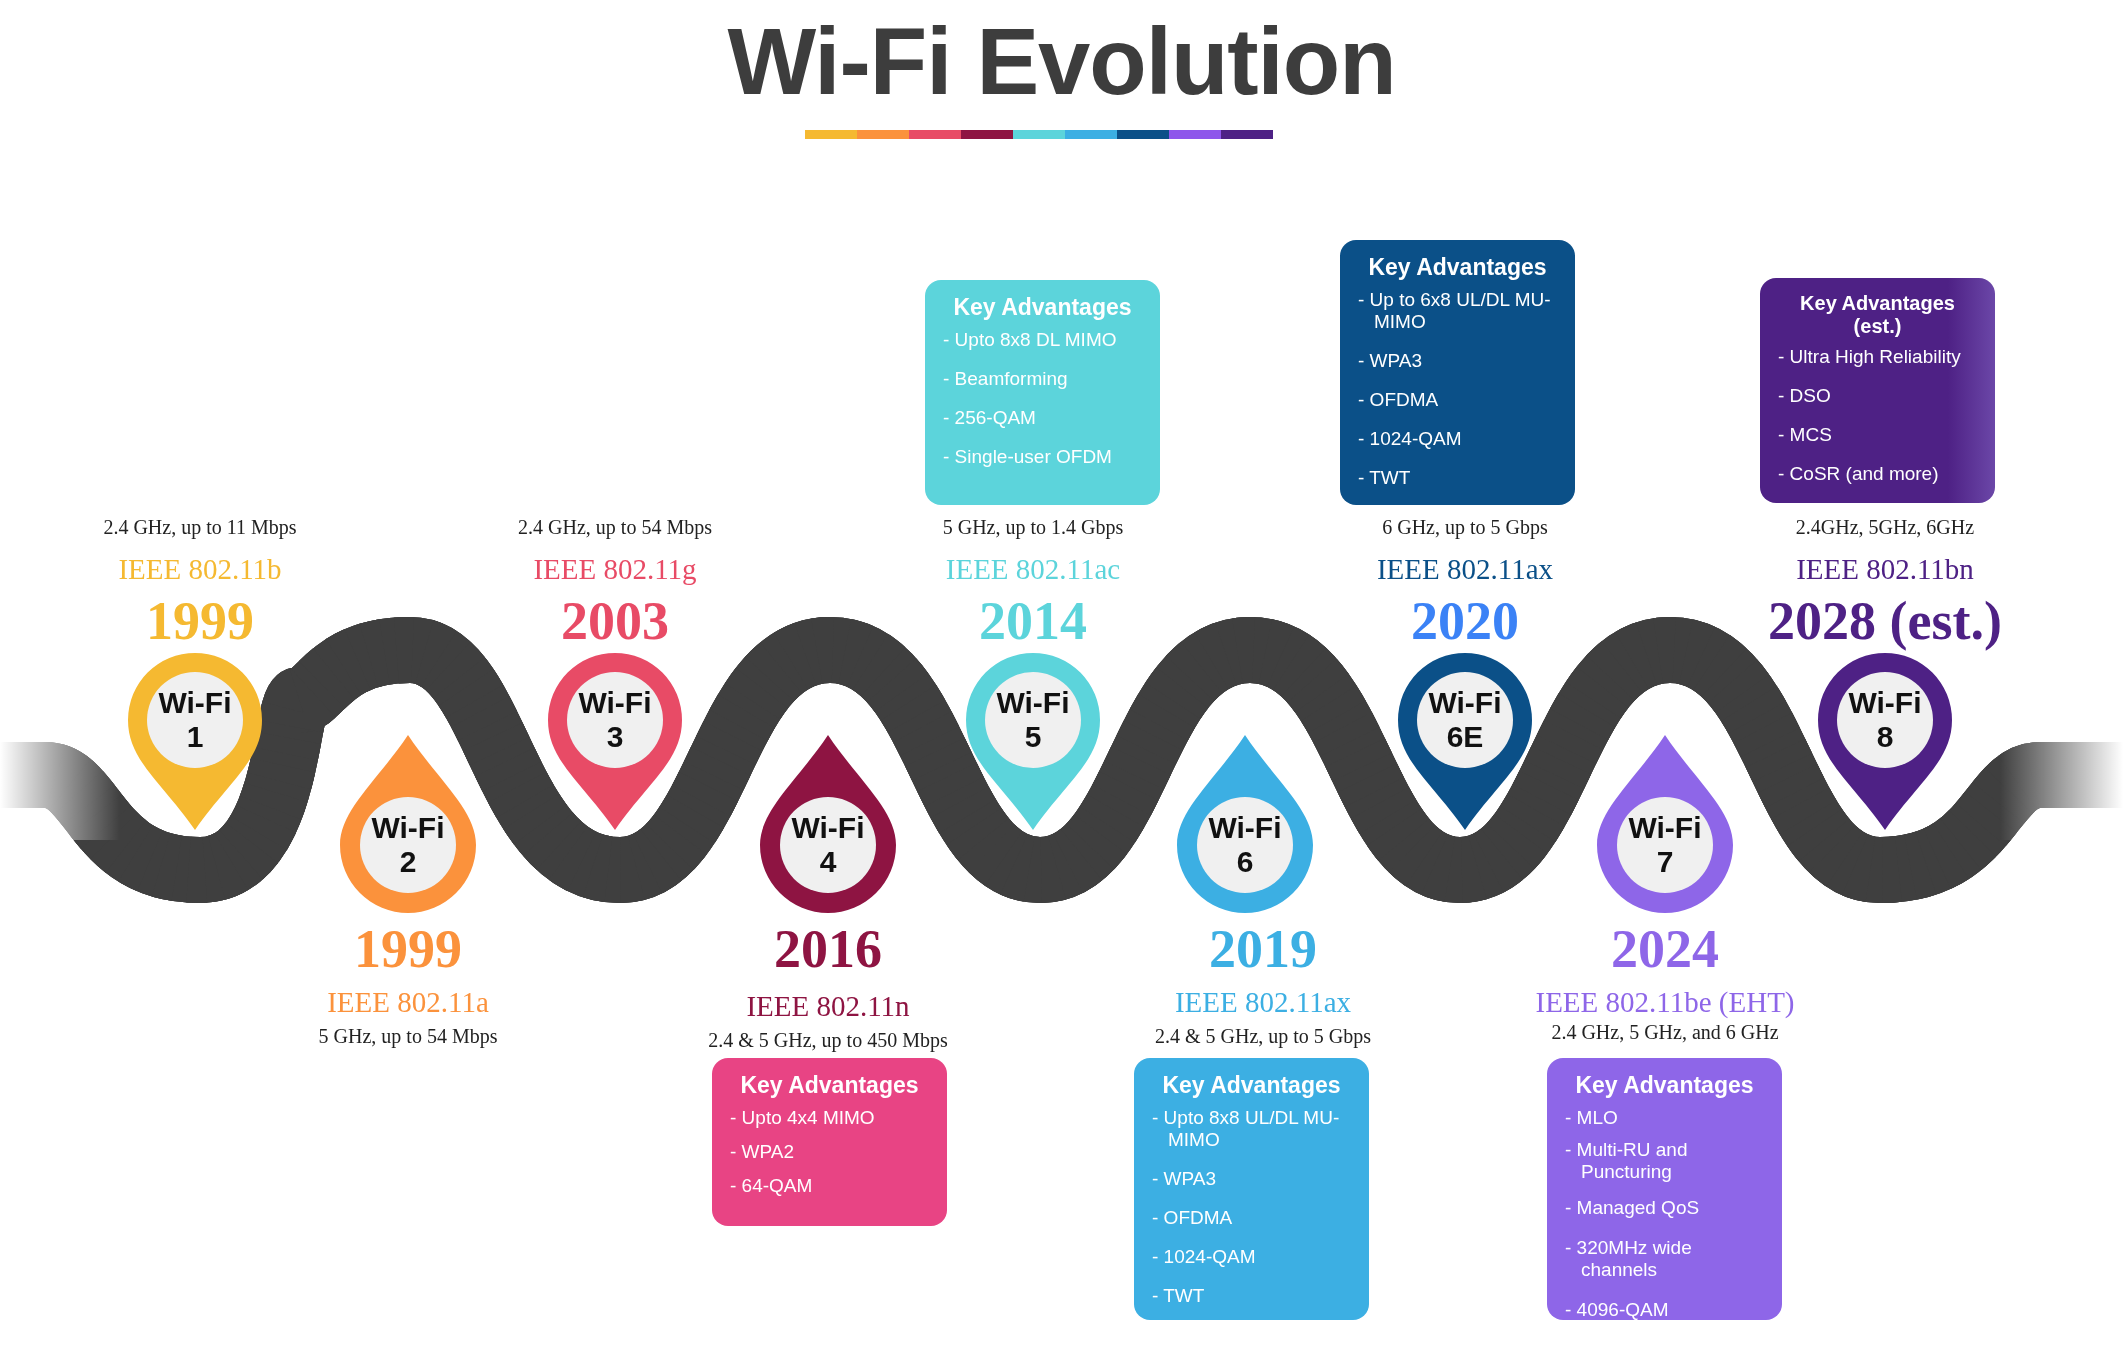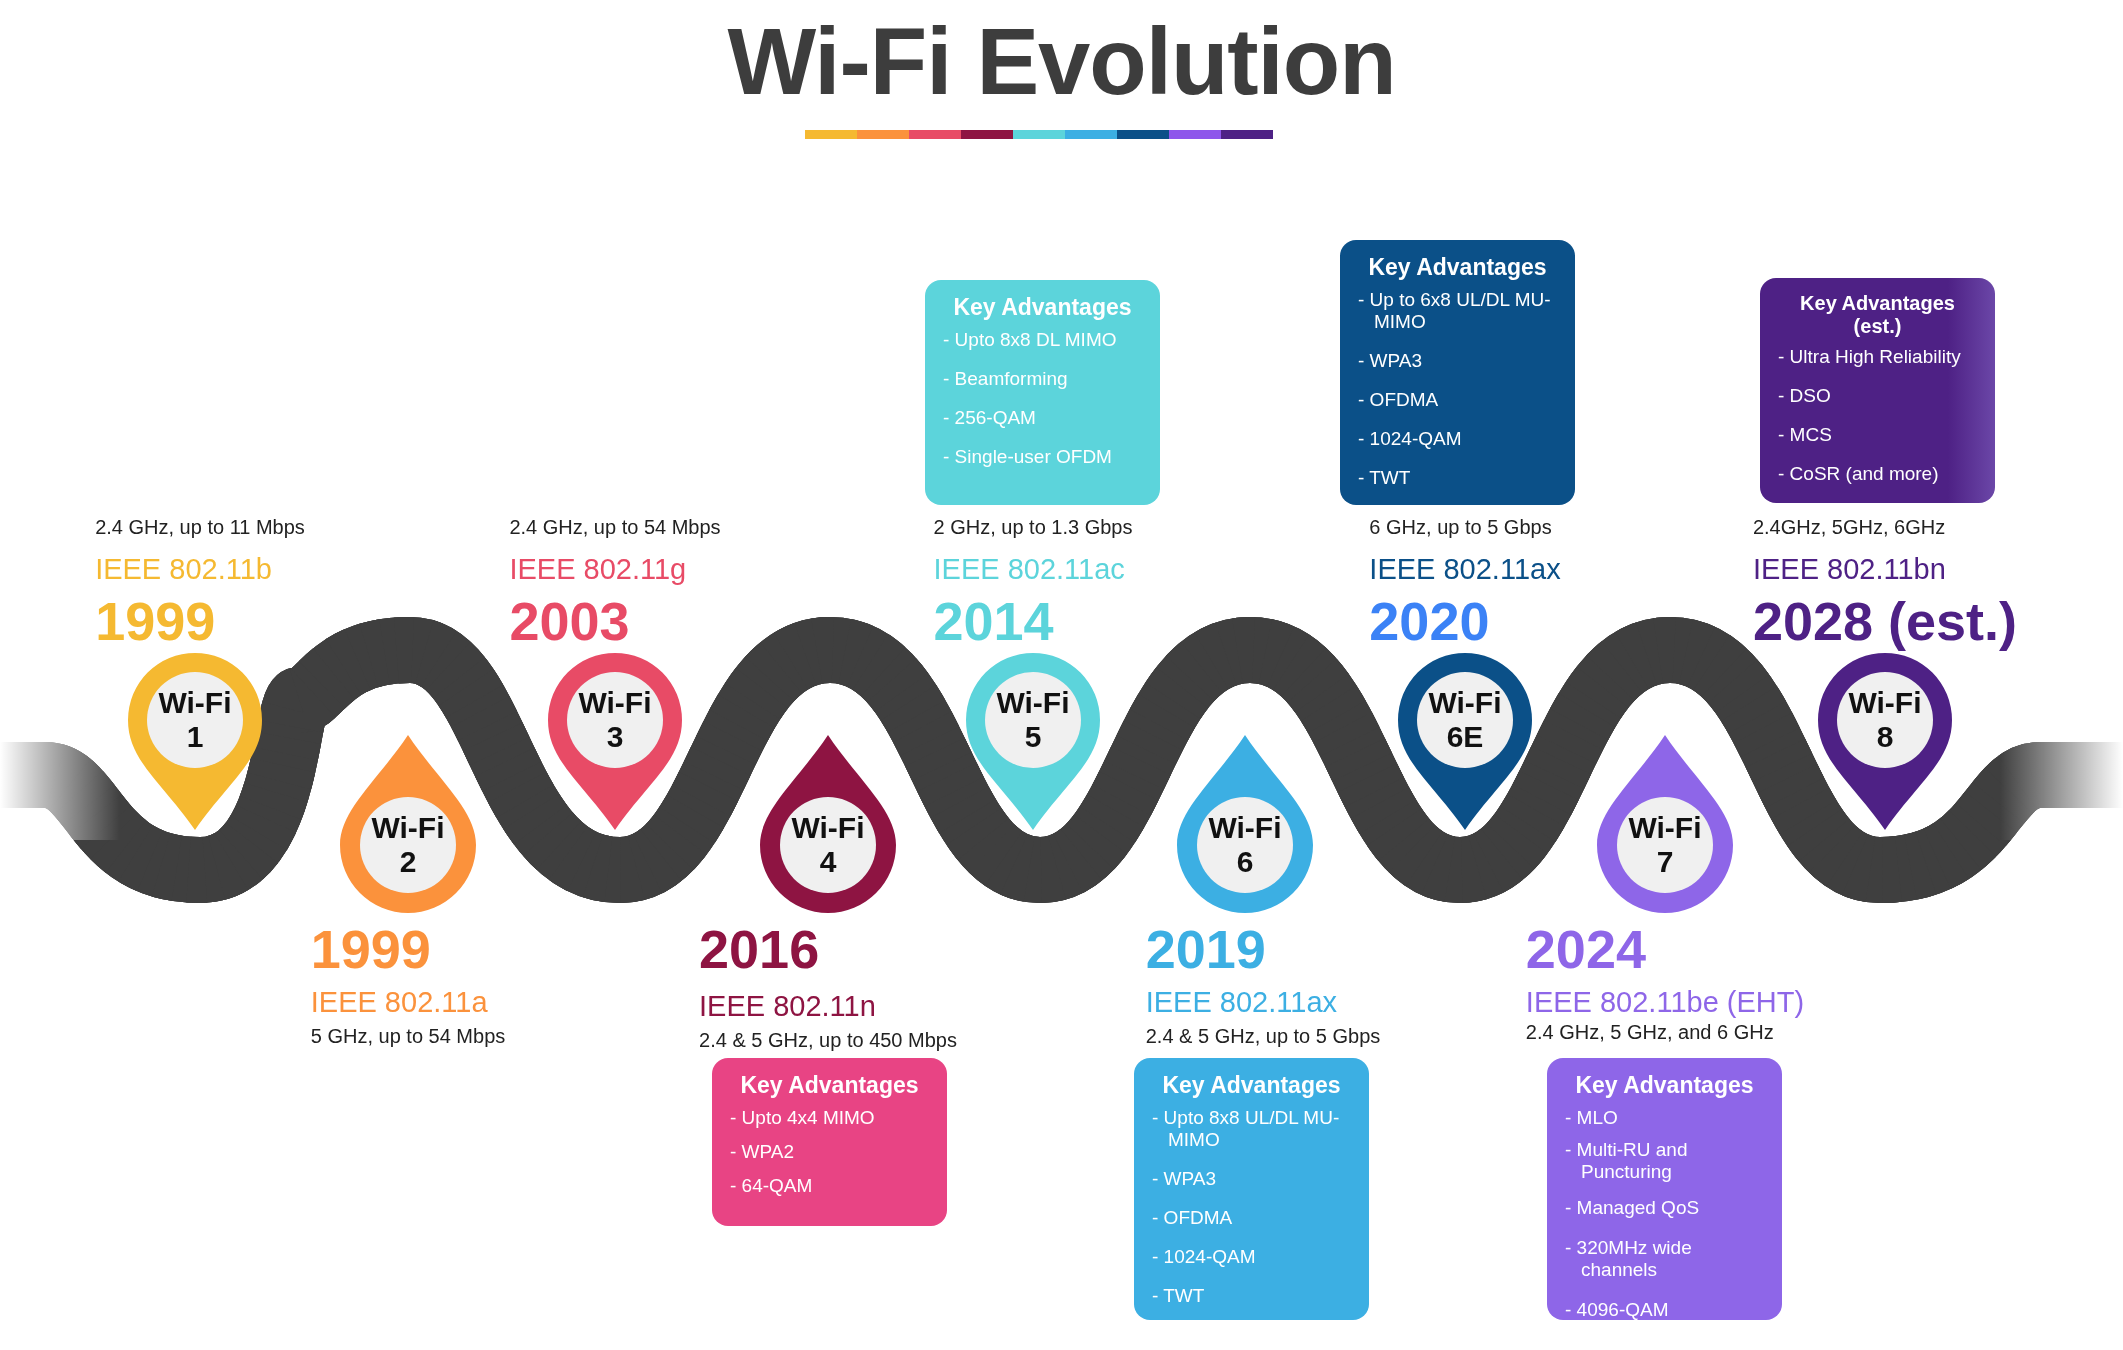--- a/index.html
+++ b/index.html
@@ -3,21 +3,21 @@
 <meta charset="utf-8">
 <style>
   html, body { margin: 0; padding: 0; background: #ffffff; }
   body { width: 2123px; height: 1350px; position: relative; overflow: hidden;
          font-family: "Liberation Sans", "DejaVu Sans", sans-serif; }
   .title { position: absolute; left: 0; right: 0; top: 8px; text-align: center;
            font-size: 94px; font-weight: 700; color: #3d3d3d; letter-spacing: -1px; margin: 0; }
   .color-bar { position: absolute; left: 805px; top: 130px; height: 9px; display: flex; }
   .color-bar span { display: block; width: 52px; height: 9px; }
   svg.road { position: absolute; left: 0; top: 0; }
-  .label { position: absolute; transform: translateX(-50%); white-space: nowrap; }
+  .label { position: absolute; text-align: center; transform: translateX(-50%); white-space: nowrap; font-family: Liberation Serif, serif; }
   .spec { font-size: 20px; color: #222; }
   .ieee { font-size: 29px; }
   .year { font-size: 54px; font-weight: 700; }
   .pin-text { position: absolute; transform: translate(-50%, -50%); text-align: center;
               font-weight: 700; color: #111; font-size: 30px; line-height: 34px; }
   .card { position: absolute; border-radius: 16px; color: #fff; box-sizing: border-box;
           padding: 14px 18px 10px 18px; }
   .card h3 { margin: 0 0 8px 0; font-size: 23px; font-weight: 700; text-align: center; }
   .card ul { list-style: none; margin: 0; padding: 0; }
   .card li { font-size: 19px; line-height: 22px; margin-bottom: 17px; padding-left: 16px; text-indent: -16px; }
@@ -140,21 +140,21 @@
   <div class="spec">2.4 GHz, up to 11 Mbps</div>
   <div class="ieee" style="color:#F5B931;margin-top:14px">IEEE 802.11b</div>
   <div class="year" style="color:#F5B931;margin-top:4px">1999</div>
 </div>
 <div class="label" style="left:615px;top:516px">
   <div class="spec">2.4 GHz, up to 54 Mbps</div>
   <div class="ieee" style="color:#E84B66;margin-top:14px">IEEE 802.11g</div>
   <div class="year" style="color:#E84B66;margin-top:4px">2003</div>
 </div>
 <div class="label" style="left:1033px;top:516px">
-  <div class="spec">2 GHz, up to 1.3 Gbps</div>
+  <div class="spec">5 GHz, up to 1.4 Gbps</div>
   <div class="ieee" style="color:#5CD4DB;margin-top:14px">IEEE 802.11ac</div>
   <div class="year" style="color:#5CD4DB;margin-top:4px">2014</div>
 </div>
 <div class="label" style="left:1465px;top:516px">
   <div class="spec">6 GHz, up to 5 Gbps</div>
   <div class="ieee" style="color:#0B5088;margin-top:14px">IEEE 802.11ax</div>
   <div class="year" style="color:#3b82f6;margin-top:4px">2020</div>
 </div>
 <div class="label" style="left:1885px;top:516px">
   <div class="spec">2.4GHz, 5GHz, 6GHz</div>

